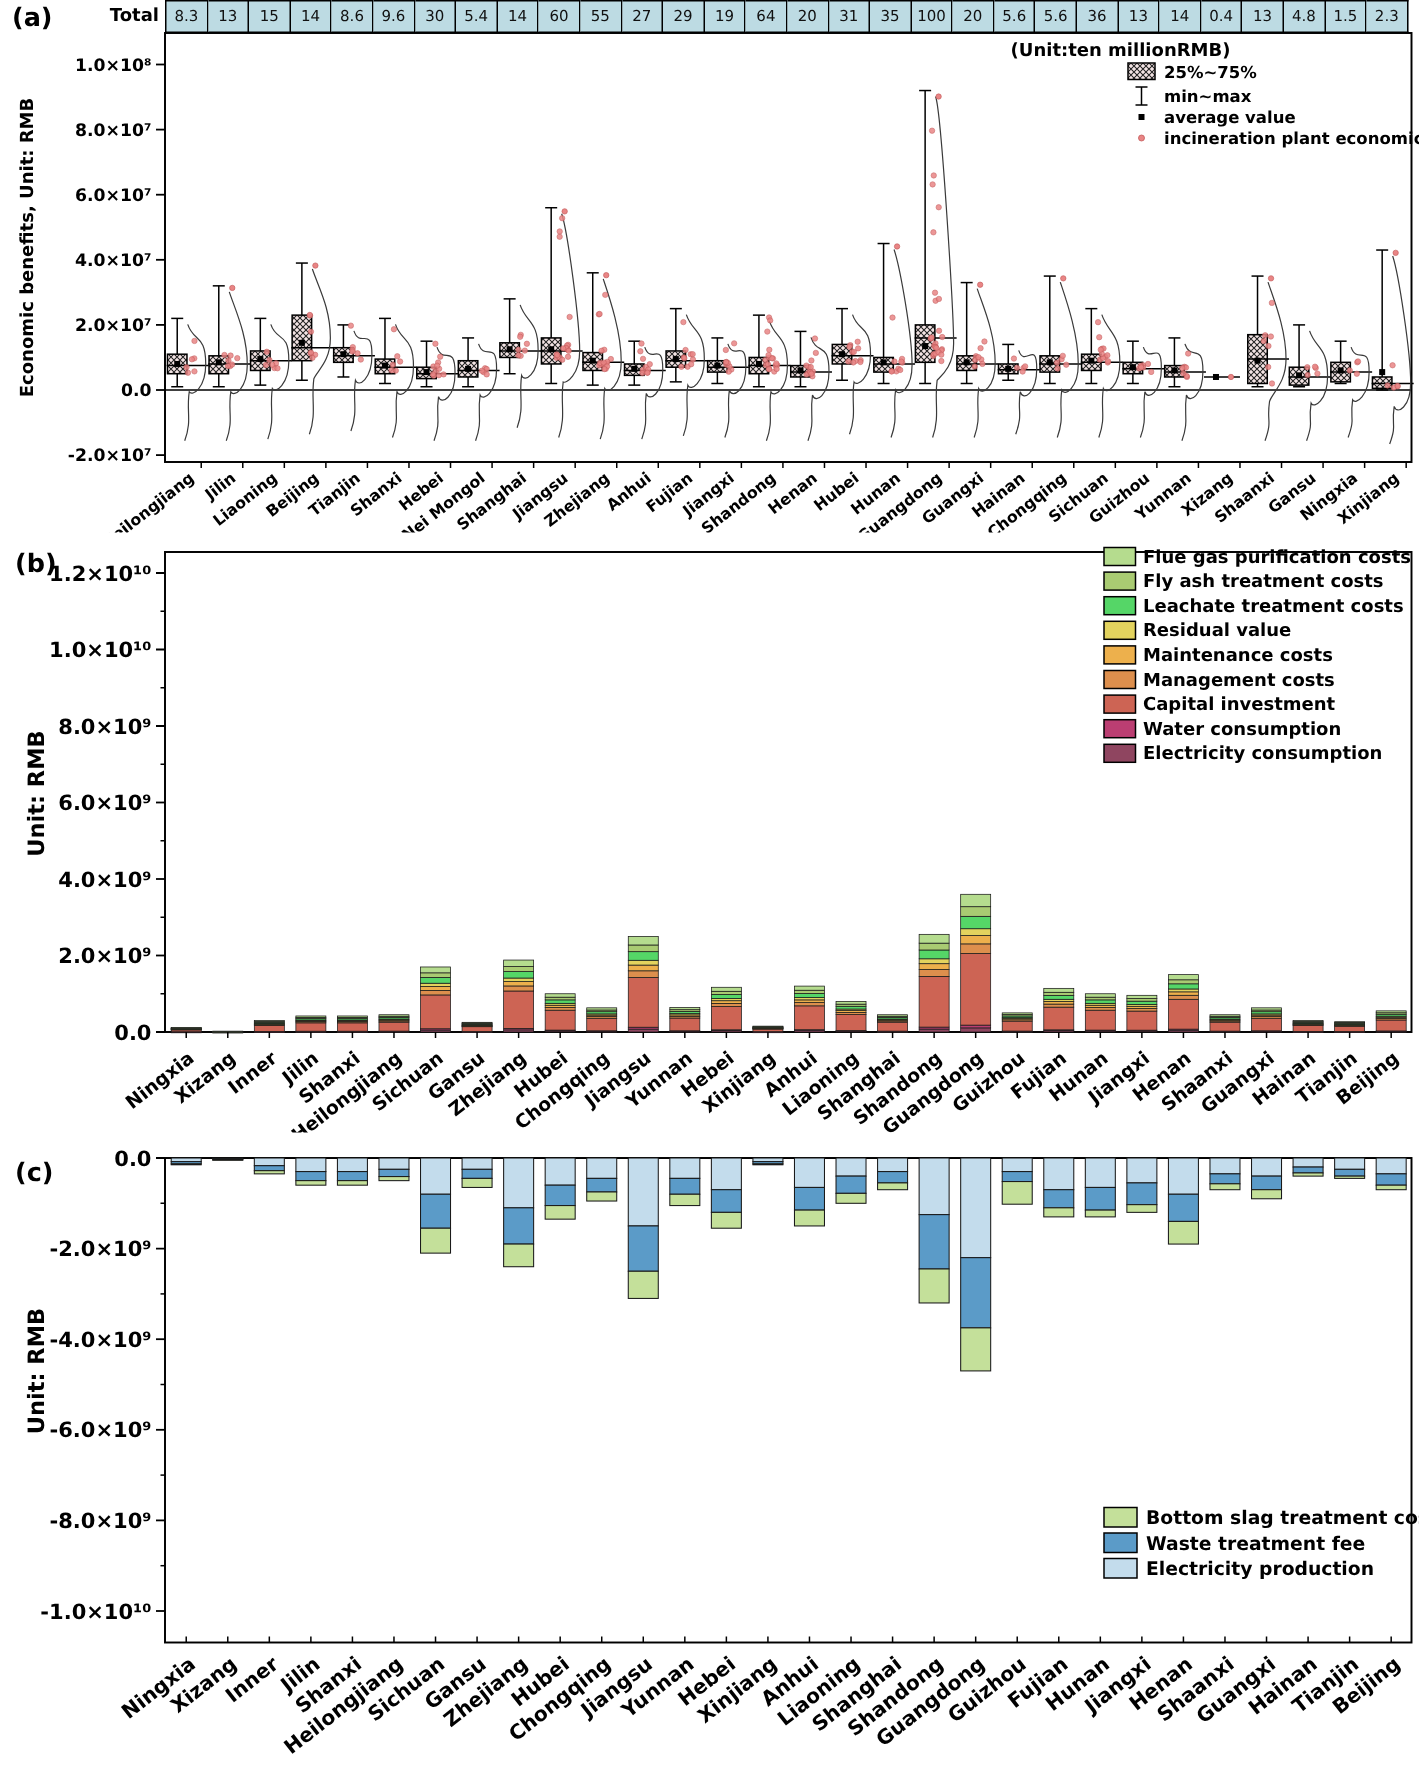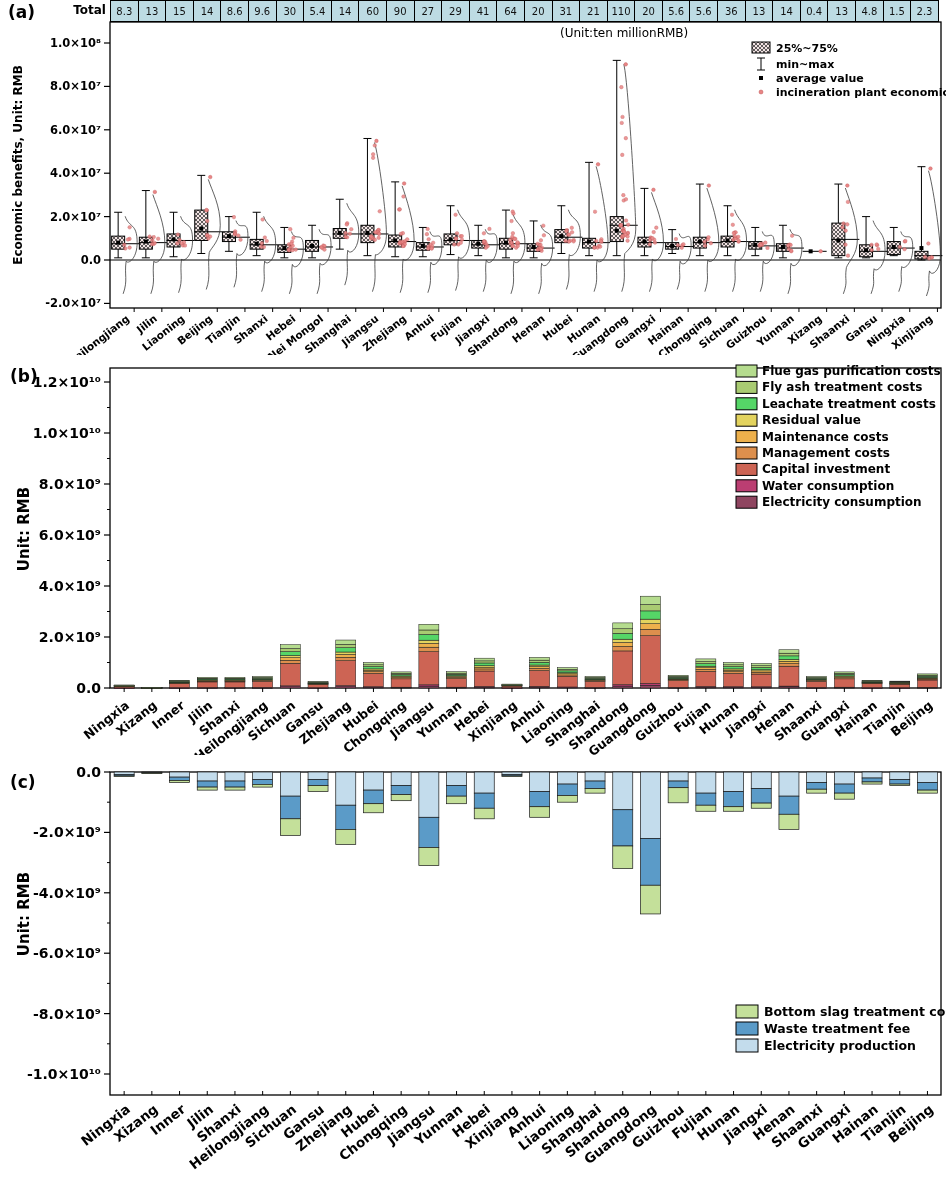--- a/index.html
+++ b/index.html
@@ -5,22 +5,22 @@
   html,body{margin:0;padding:0;background:#fff;}
   .page{position:relative;width:946px;height:1186px;background:#fff;
         font-family:"DejaVu Sans","Liberation Sans",sans-serif;overflow:hidden;}
   .pletter{position:absolute;font-weight:bold;font-size:17px;color:#000;}
   .total-label{position:absolute;left:40px;top:3px;width:66px;text-align:right;
                font-weight:bold;font-size:12px;}
   .total-row{position:absolute;left:110px;top:0;width:829px;height:22px;display:flex;}
   .tcell{flex:1;border:1px solid #000;border-left:none;background:#bddbe3;
          display:flex;align-items:center;justify-content:center;font-size:10px;color:#111;}
   .tcell:first-child{border-left:1px solid #000;}
-  .unit-note{position:absolute;left:560px;top:26px;width:374px;text-align:left;
-             font-weight:normal;font-size:12px;}
+  .unit-note{position:absolute;left:560px;top:26px;width:374px;text-align:center;
+             font-weight:bold;font-size:12px;}
   .ytitle{position:absolute;font-weight:bold;text-align:center;transform:rotate(-90deg);}
   .ytitle-a{left:-112px;top:158px;width:260px;font-size:12px;}
   .ytitle-b{left:-36px;top:520px;width:120px;font-size:15px;}
   .ytitle-c{left:-36px;top:905px;width:120px;font-size:15px;}
   svg{position:absolute;left:0;}
   svg text{font-family:"DejaVu Sans","Liberation Sans",sans-serif;}
 </style>
 </head>
 <body>
 
@@ -34,29 +34,29 @@
       <div class="tcell">8.3</div>
       <div class="tcell">13</div>
       <div class="tcell">15</div>
       <div class="tcell">14</div>
       <div class="tcell">8.6</div>
       <div class="tcell">9.6</div>
       <div class="tcell">30</div>
       <div class="tcell">5.4</div>
       <div class="tcell">14</div>
       <div class="tcell">60</div>
-      <div class="tcell">90</div>
+      <div class="tcell">55</div>
       <div class="tcell">27</div>
       <div class="tcell">29</div>
-      <div class="tcell">41</div>
+      <div class="tcell">19</div>
       <div class="tcell">64</div>
       <div class="tcell">20</div>
       <div class="tcell">31</div>
-      <div class="tcell">21</div>
-      <div class="tcell">110</div>
+      <div class="tcell">35</div>
+      <div class="tcell">100</div>
       <div class="tcell">20</div>
       <div class="tcell">5.6</div>
       <div class="tcell">5.6</div>
       <div class="tcell">36</div>
       <div class="tcell">13</div>
       <div class="tcell">14</div>
       <div class="tcell">0.4</div>
       <div class="tcell">13</div>
       <div class="tcell">4.8</div>
       <div class="tcell">1.5</div>

